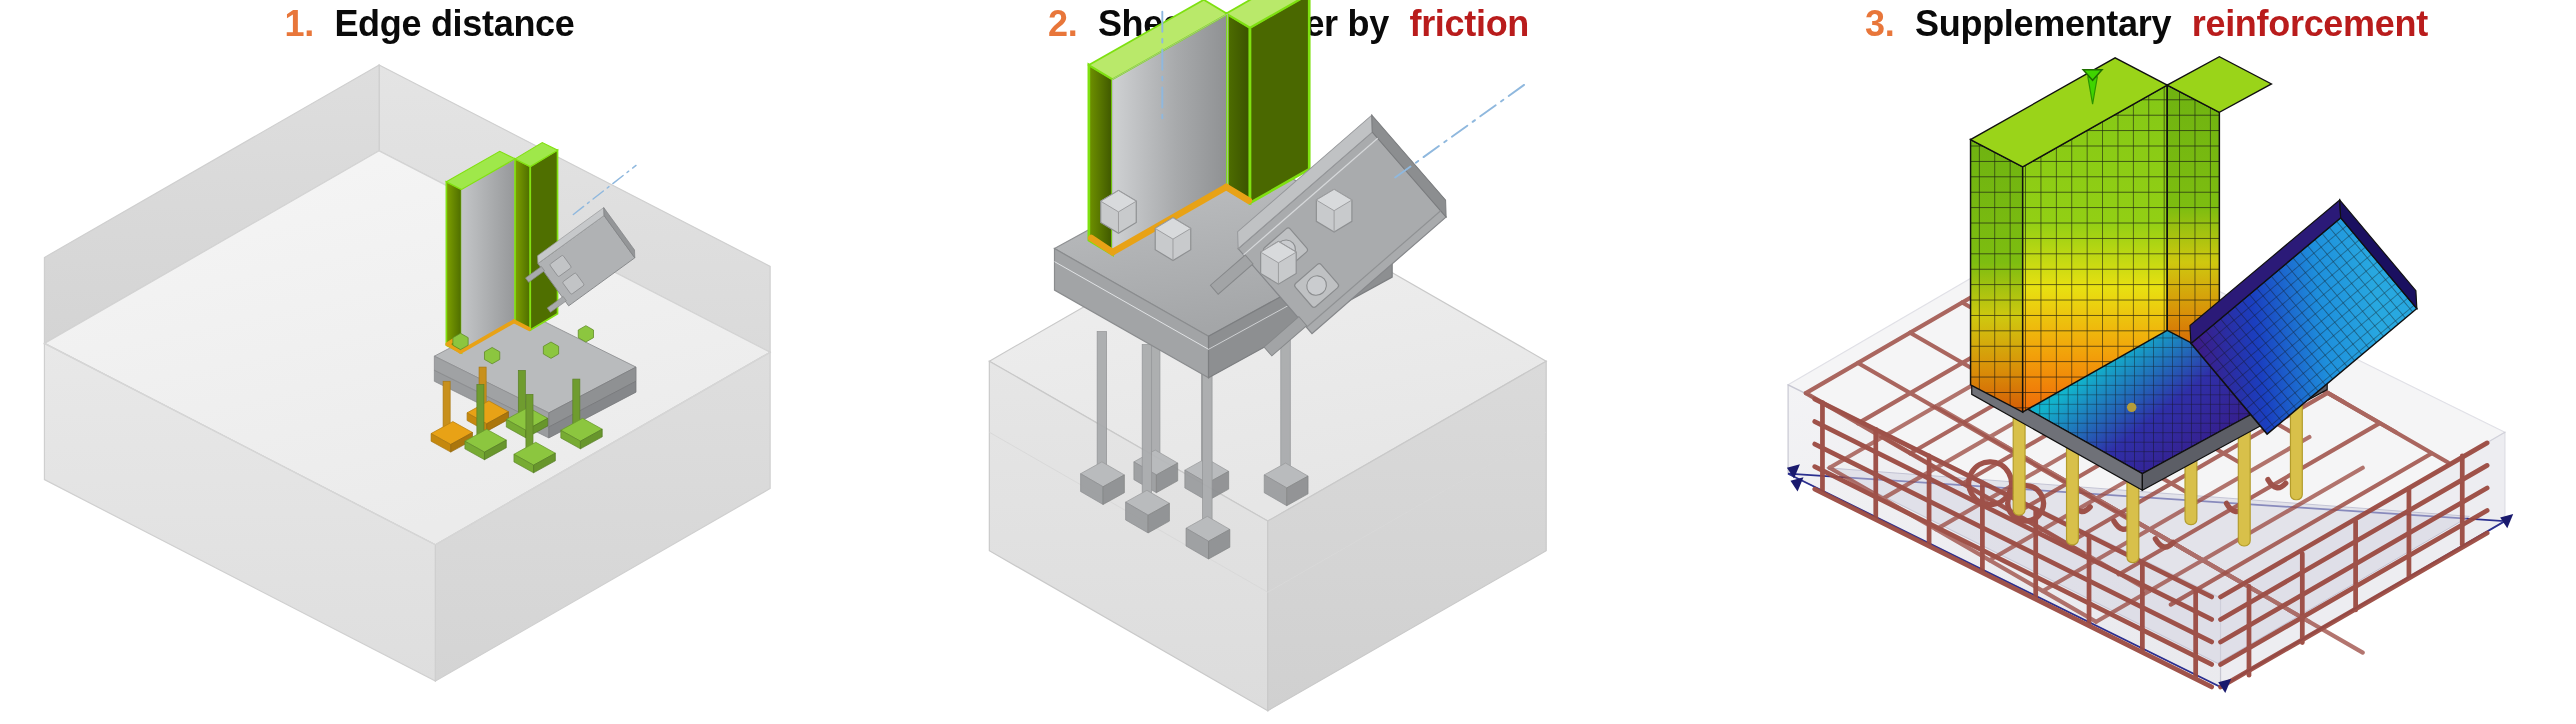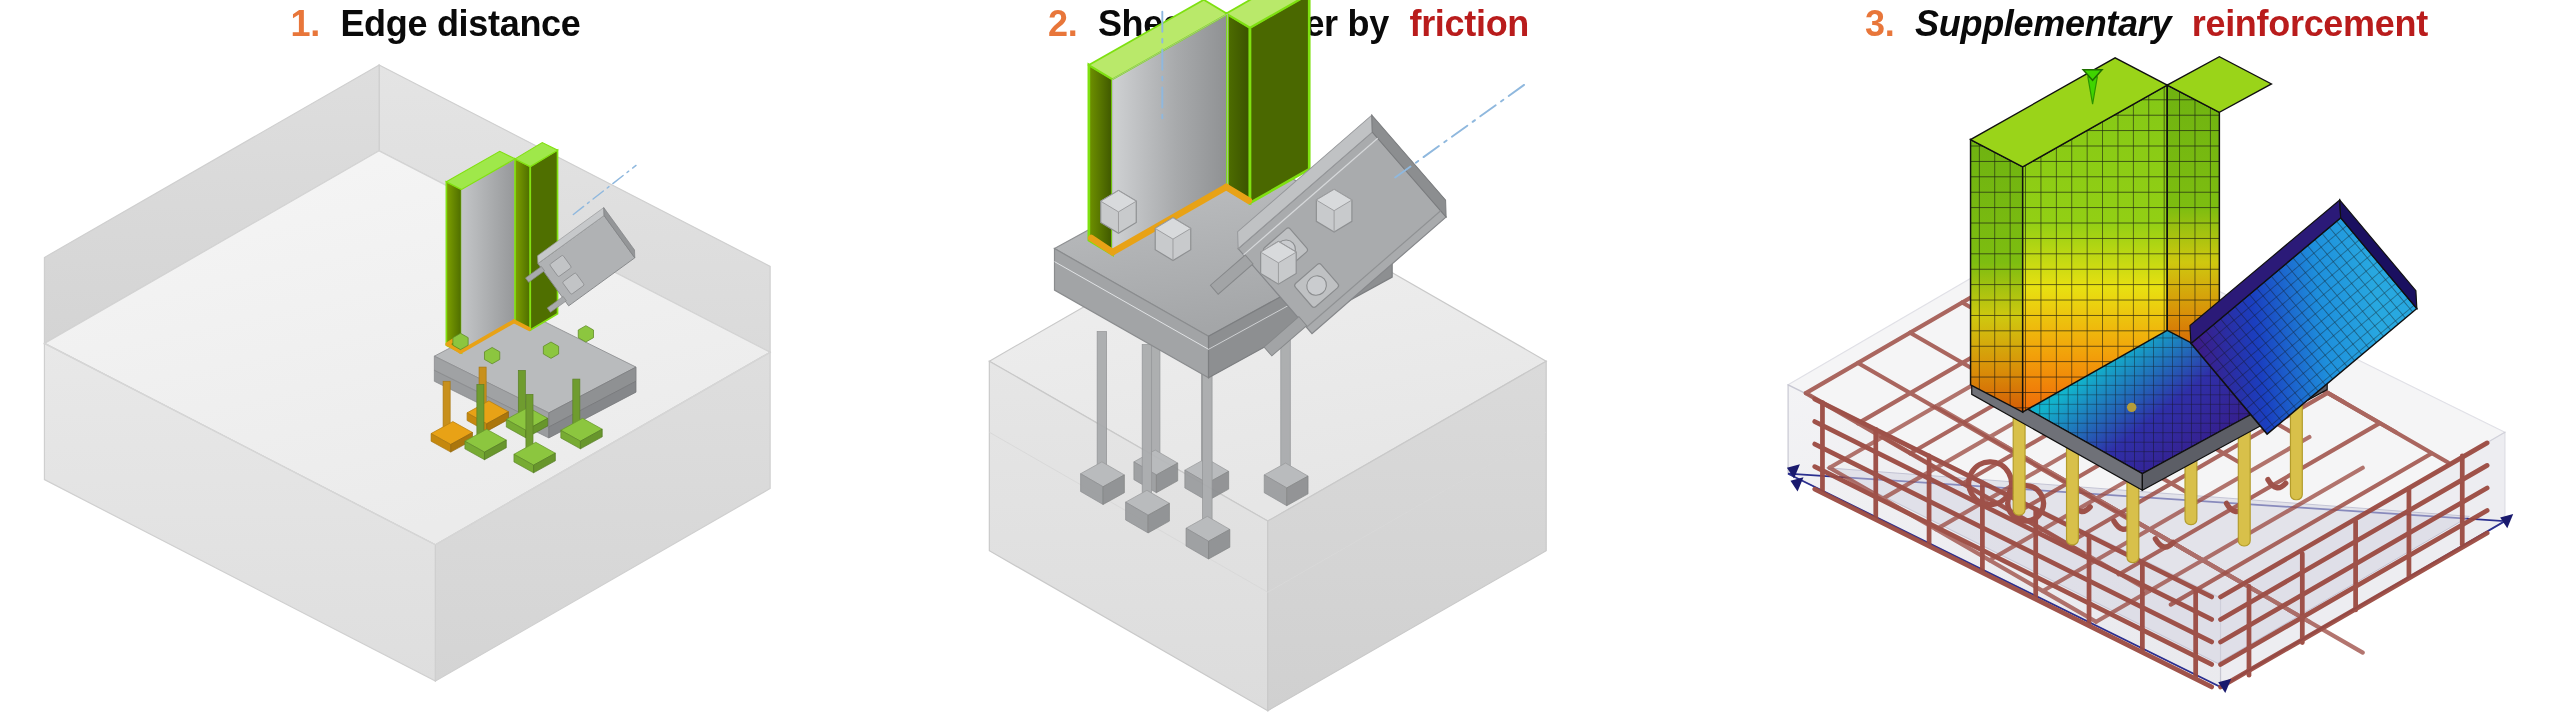--- a/index.html
+++ b/index.html
@@ -1,19 +1,19 @@
 <!DOCTYPE html>
 <html style="font-size:9.5px"><head>
 <meta charset="utf-8">
 <style>
   html,body{margin:0;padding:0;background:#ffffff;}
   body{width:2576px;height:725px;position:relative;overflow:hidden;
        font-family:"Liberation Sans","DejaVu Sans",sans-serif;}
   .panel{position:absolute;top:0;height:725px;}
-  #panel-1{left:0;width:859px;padding-left:12px;}
+  #panel-1{left:0;width:859px;}
   #panel-2{left:859px;width:859px;}
   #panel-3{left:1717px;width:859px;}
   .title{position:absolute;top:3.6px;left:0;width:100%;text-align:center;
          font-size:36px;font-weight:bold;line-height:1.1;white-space:nowrap;
          letter-spacing:-0.3px;}
   .t-num{color:#e8763a;}
   .t-dark{color:#0a0a0a;}
   .t-accent{color:#b91c1c;}
   .stage{position:absolute;top:53px;left:0;width:859px;height:672px;}
   svg{display:block;width:100%;height:100%;overflow:visible;}
@@ -312,21 +312,21 @@
           <line x1="802" y1="266" x2="802" y2="302" stroke="#9a9c9e" stroke-width="1.6"></line>
         </g>
       </g>
     </svg>
   </div>
 </div>
 
 <div class="panel" id="panel-3">
   <div class="title">
     <span class="t-num">3.</span>
-    <span class="t-dark" style="margin-left: 0.3em; font-style: italic;">Supplementary</span>
+    <span class="t-dark" style="margin-left: 0.3em;">Supplementary</span>
     <span class="t-accent" style="margin-left: 0.3em;">reinforcement</span>
   </div>
   <div class="stage">
     <svg viewBox="0 0 1450 1134" preserveAspectRatio="xMidYMid meet">
       <defs>
         <linearGradient id="p3col" x1="0" y1="0" x2="0" y2="1">
           <stop offset="0" stop-color="#84c816"></stop>
           <stop offset="0.42" stop-color="#92cf14"></stop>
           <stop offset="0.62" stop-color="#e8e011"></stop>
           <stop offset="0.82" stop-color="#f2a20a"></stop>

